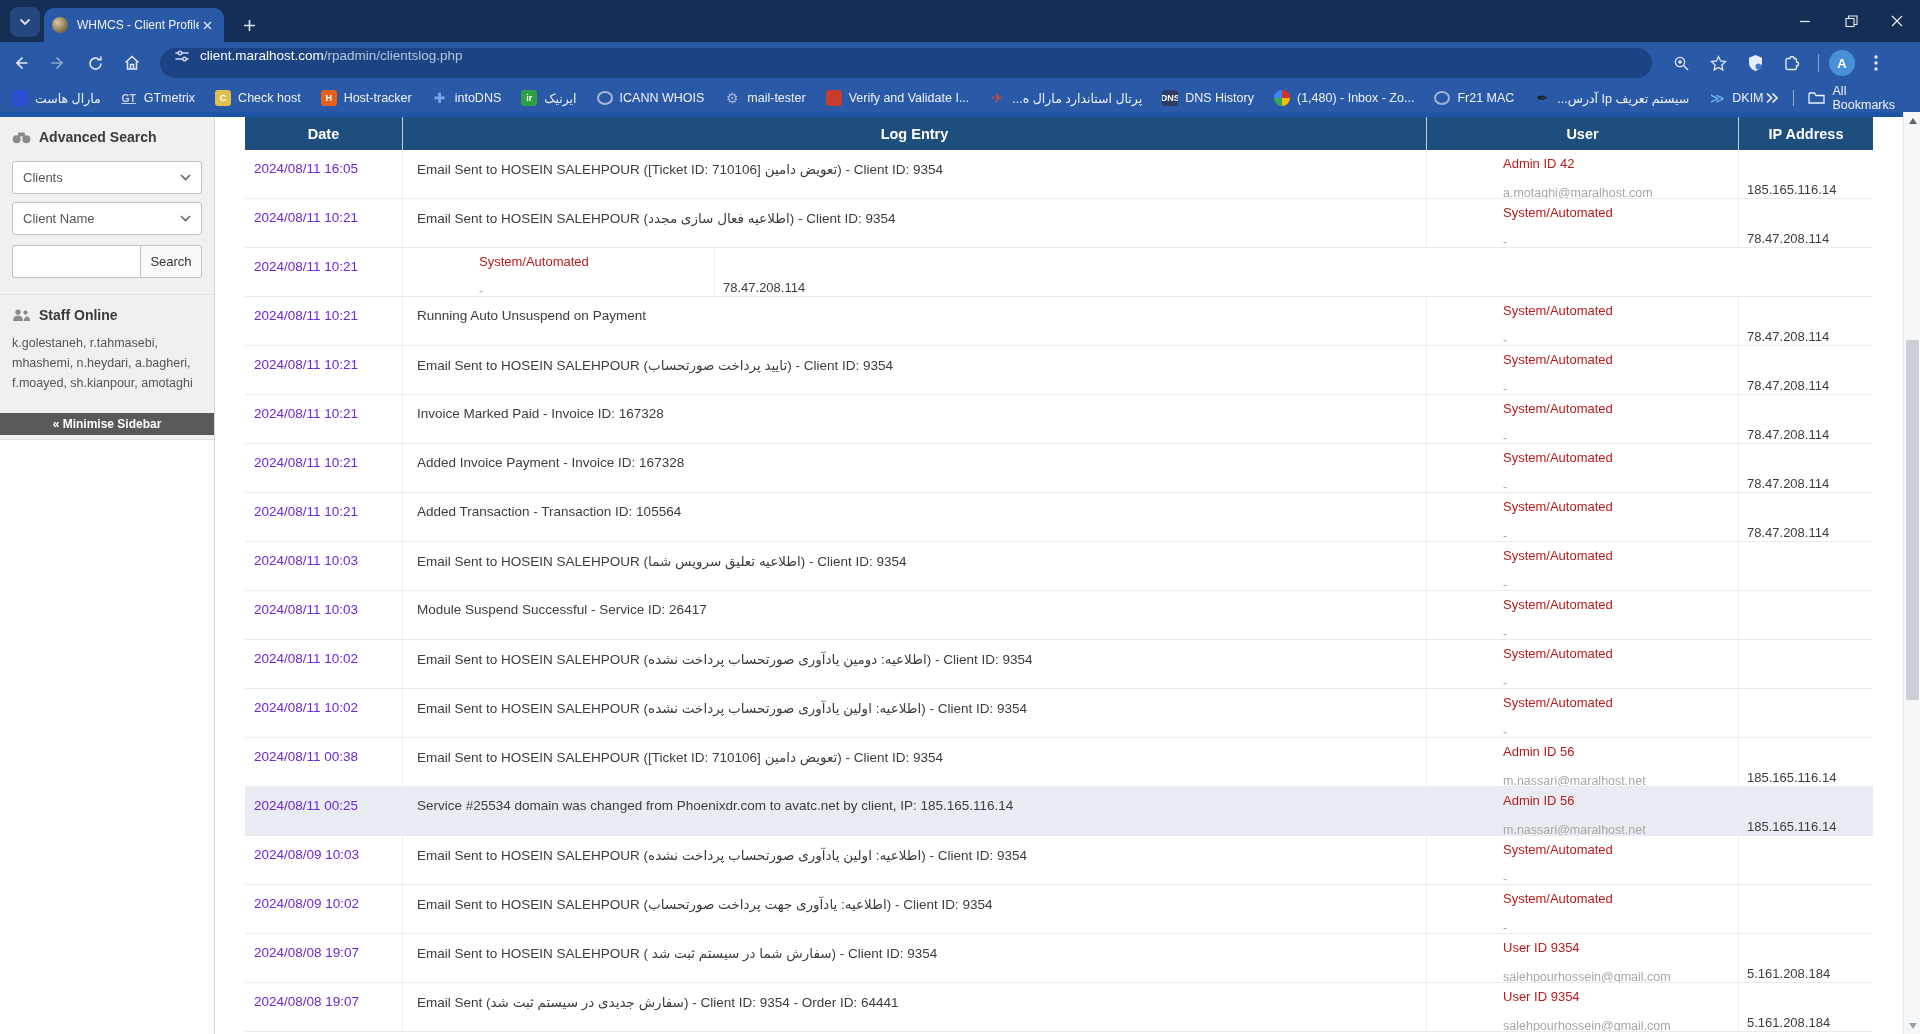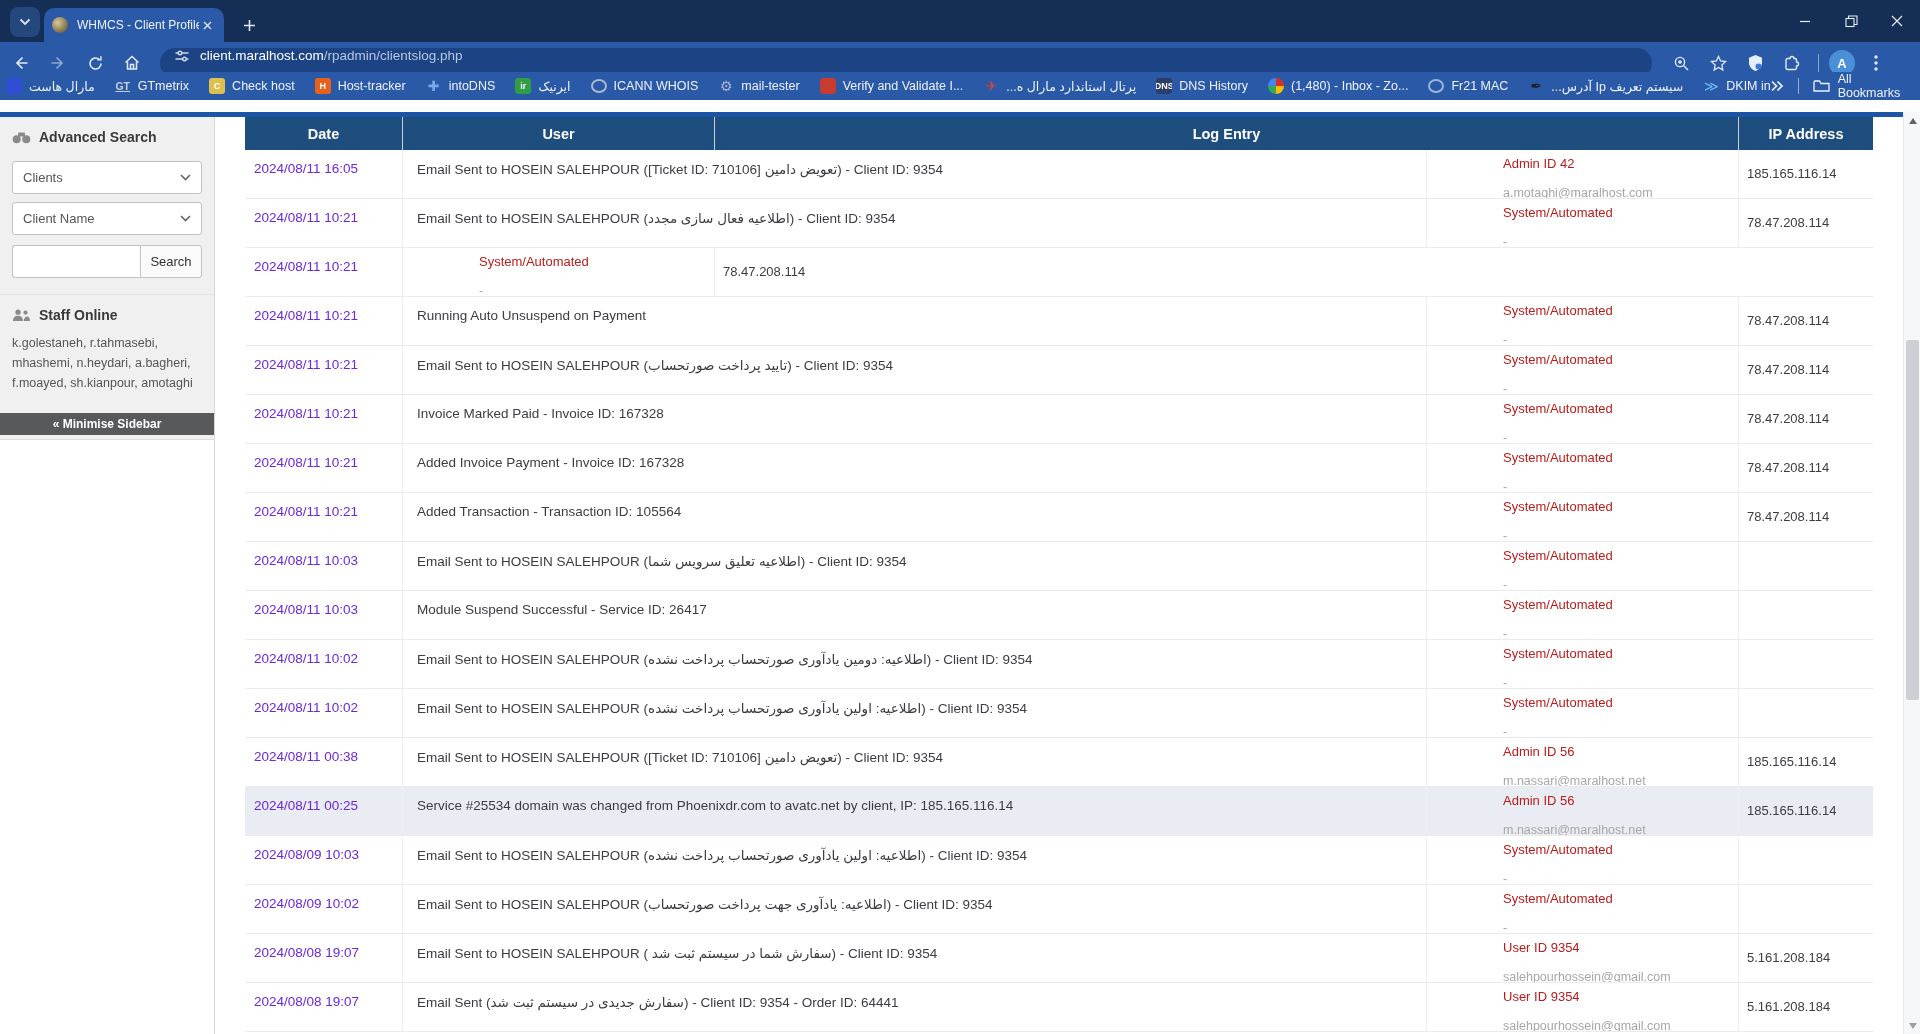--- a/index.html
+++ b/index.html
@@ -31,22 +31,22 @@
              display:flex; align-items:flex-start; padding:0 14px; }
   .url { font-size:13.5px; margin-left:10px; white-space:nowrap; overflow:hidden; }
   .url .host { color:#ffffff; }
   .url .path { color:#b6c5e2; }
   .tb-right { display:flex; align-items:center; margin-left:8px; }
   .tb-sep { width:1px; height:18px; background:rgba(255,255,255,.45); margin:0 10px; }
   .avatar { width:26px; height:26px; border-radius:50%; background:#4a90d9; color:#fff; font-size:13px;
             font-weight:bold; display:flex; align-items:center; justify-content:center; cursor:pointer; }
 
   
-  .bookbar { position:absolute; left:0; top:72px; width:100%; height:28px; background:#2a5aa7;
-             display:flex; align-items:center; padding:0 6px; }
+  .bookbar { position:absolute; left:0; top:84px; width:100%; height:28px; background:#2a5aa7;
+             display:flex; align-items:center; padding:0 12px; }
   .bm-list { display:flex; align-items:center; height:100%; overflow:hidden; }
   .bm { display:flex; align-items:center; margin-right:20px; cursor:pointer; white-space:nowrap; }
   .bm-icon { width:16px; height:16px; border-radius:3px; display:flex; align-items:center; justify-content:center;
              font-weight:bold; font-size:9px; color:#fff; flex:0 0 16px; overflow:hidden; }
   .bi-text { background:transparent !important; font-size:10.5px; letter-spacing:0; text-decoration:underline; }
   .bi-glyph { background:transparent !important; font-size:14px; font-weight:normal; }
   .bi-ring { background:transparent !important; border:2px solid currentColor; border-radius:50%; width:14px; height:14px; }
   .bi-pie { border-radius:50%;
             background:conic-gradient(#d93025 0 25%, #fbbc04 25% 50%, #34a853 50% 75%, #4285f4 75% 100%) !important; }
   .bi-badge { border-radius:3px; }
@@ -91,21 +91,21 @@
   .col-user { width:312px; flex:0 0 312px; }
   .col-ip { width:135px; flex:0 0 135px; }
   .row { display:flex; height:49px; border-bottom:1px solid #ebebeb; background:#fff; }
   .row.hl { background:#e9ecf3; }
   .cell { overflow:hidden; white-space:nowrap; }
   .c-date { padding:11px 4px 0 9px; font-size:13.5px; color:#6d28d9; }
   .c-entry { padding:11px 10px 0 14px; font-size:13.5px; color:#3b3d42; border-left:1px solid #efefef; }
   .c-user { padding:6px 4px 0 76px; border-left:1px solid #efefef; }
   .u1 { font-size:13px; color:#b91c1c; }
   .u2 { font-size:12.5px; color:#a7a7a7; margin-top:15px; }
-  .c-ip { padding:16px 2px 0 8px; font-size:13px; color:#3b3d42; border-left:1px solid #efefef; }
+  .c-ip { padding:32px 2px 0 8px; font-size:13px; color:#3b3d42; border-left:1px solid #efefef; }
 
   
   .scrollbar { position:absolute; right:0; top:112px; width:17px; height:922px; background:#f6f7f9;
                border-left:1px solid #e8e8e8; }
   .sb-up, .sb-down { position:absolute; left:0; width:17px; height:17px; display:flex; align-items:center;
                      justify-content:center; cursor:pointer; }
   .sb-up { top:0; } .sb-down { bottom:0; }
   .tri-up { width:0; height:0; border-left:4.5px solid transparent; border-right:4.5px solid transparent;
             border-bottom:6px solid #5f6368; }
   .tri-down { width:0; height:0; border-left:4.5px solid transparent; border-right:4.5px solid transparent;
@@ -375,22 +375,22 @@
             <div class="staff-names">k.golestaneh, r.tahmasebi, mhashemi, n.heydari, a.bagheri, f.moayed, sh.kianpour, amotaghi</div>
           </div>
           <div class="minbar">« Minimise Sidebar</div>
         </div>
       </aside>
 
       <main class="main">
         <div class="logtable">
           <div class="thead">
             <div class="th col-date">Date</div>
+            <div class="th col-entry">Log Entry</div>
             <div class="th col-user">User</div>
-            <div class="th col-entry">Log Entry</div>
             <div class="th col-ip">IP Address</div>
           </div>
           <div id="rows">
   <div class="row">
     <div class="cell col-date c-date">2024/08/11 16:05</div>
     <div class="cell col-entry c-entry">Email Sent to HOSEIN SALEHPOUR ([Ticket ID: 710106] تعویض دامین) - Client ID: 9354</div>
     <div class="cell col-user c-user">
       <div class="u1">Admin ID 42</div>
       <div class="u2">a.motaghi@maralhost.com</div>
     </div>

